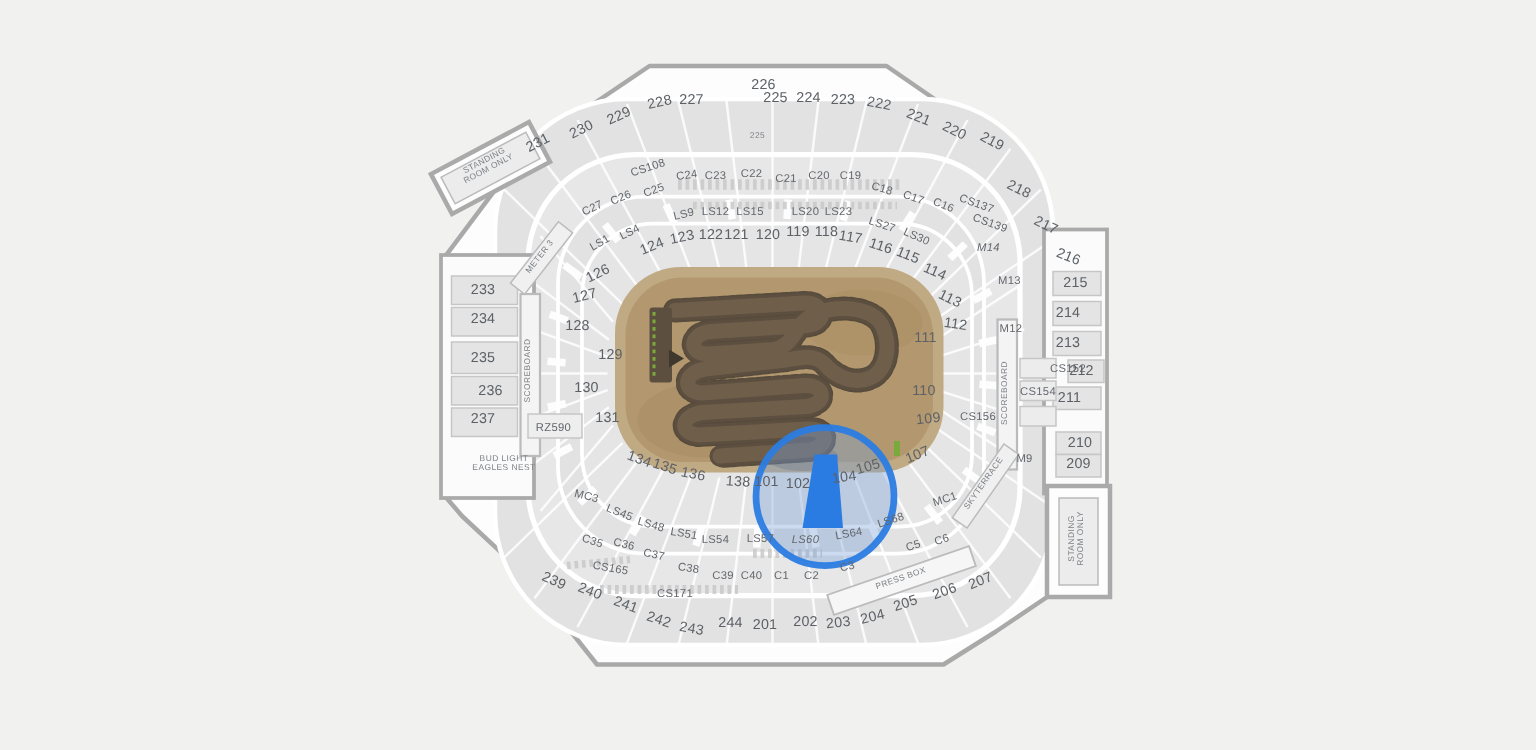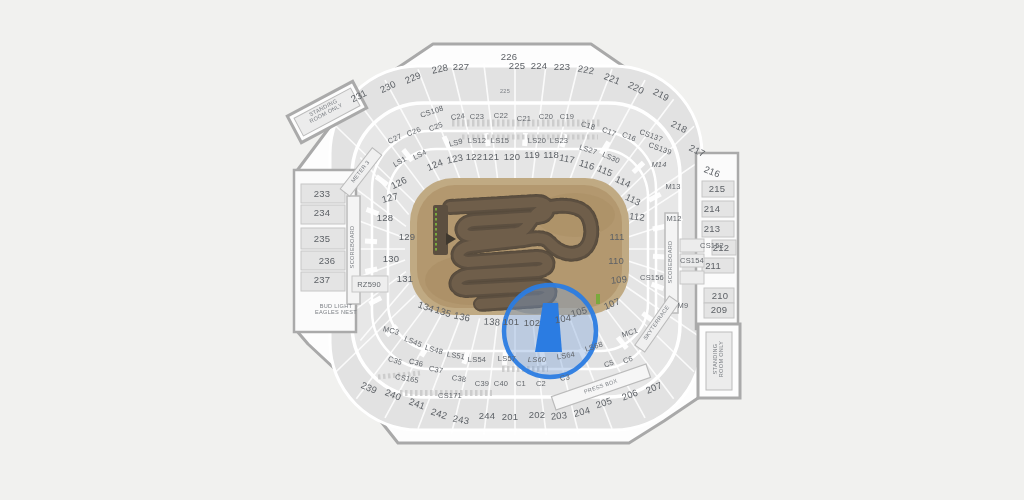--- a/index.html
+++ b/index.html
@@ -243,21 +243,21 @@
       <div class="lbl" data-interactable="true" style="left: 491px; top: 157px; --r: 0deg;">121</div>
       <div class="lbl" data-interactable="true" style="left: 512px; top: 157px; --r: 0deg;">120</div>
       <div class="lbl" data-interactable="true" style="left: 532px; top: 155px; --r: 0deg;">119</div>
       <div class="lbl" data-interactable="true" style="left: 551px; top: 155px; --r: 0deg;">118</div>
       <div class="lbl" data-interactable="true" style="left: 567px; top: 159px; --r: 10deg;">117</div>
       <div class="lbl" data-interactable="true" style="left: 587px; top: 165px; --r: 18deg;">116</div>
       <div class="lbl" data-interactable="true" style="left: 605px; top: 171px; --r: 22deg;">115</div>
       <div class="lbl" data-interactable="true" style="left: 623px; top: 182px; --r: 24deg;">114</div>
       <div class="lbl" data-interactable="true" style="left: 633px; top: 200px; --r: 26deg;">113</div>
       <div class="lbl" data-interactable="true" style="left: 637px; top: 217px; --r: 8deg;">112</div>
-      <div class="lbl" data-interactable="true" style="left: 617px; top: 237px; --r: 0deg;">111</div>
+      <div class="lbl" data-interactable="true" style="left: 617px; top: 226px; --r: 0deg;">111</div>
       <div class="lbl" data-interactable="true" style="left: 616px; top: 261px; --r: 0deg;">110</div>
       <div class="lbl" data-interactable="true" style="left: 619px; top: 280px; --r: -6deg;">109</div>
       <div class="lbl" data-interactable="true" style="left: 612px; top: 304px; --r: -22deg;">107</div>
       <div class="lbl" data-interactable="true" style="left: 579px; top: 312px; --r: -16deg;">105</div>
       <div class="lbl" data-interactable="true" style="left: 563px; top: 319px; --r: -8deg;">104</div>
       <div class="lbl" data-interactable="true" style="left: 532px; top: 323px; --r: 0deg;">102</div>
       <div class="lbl" data-interactable="true" style="left: 511px; top: 322px; --r: 0deg;">101</div>
       <div class="lbl" data-interactable="true" style="left: 492px; top: 322px; --r: 4deg;">138</div>
       <div class="lbl" data-interactable="true" style="left: 462px; top: 317px; --r: 12deg;">136</div>
       <div class="lbl" data-interactable="true" style="left: 443px; top: 312px; --r: 18deg;">135</div>

